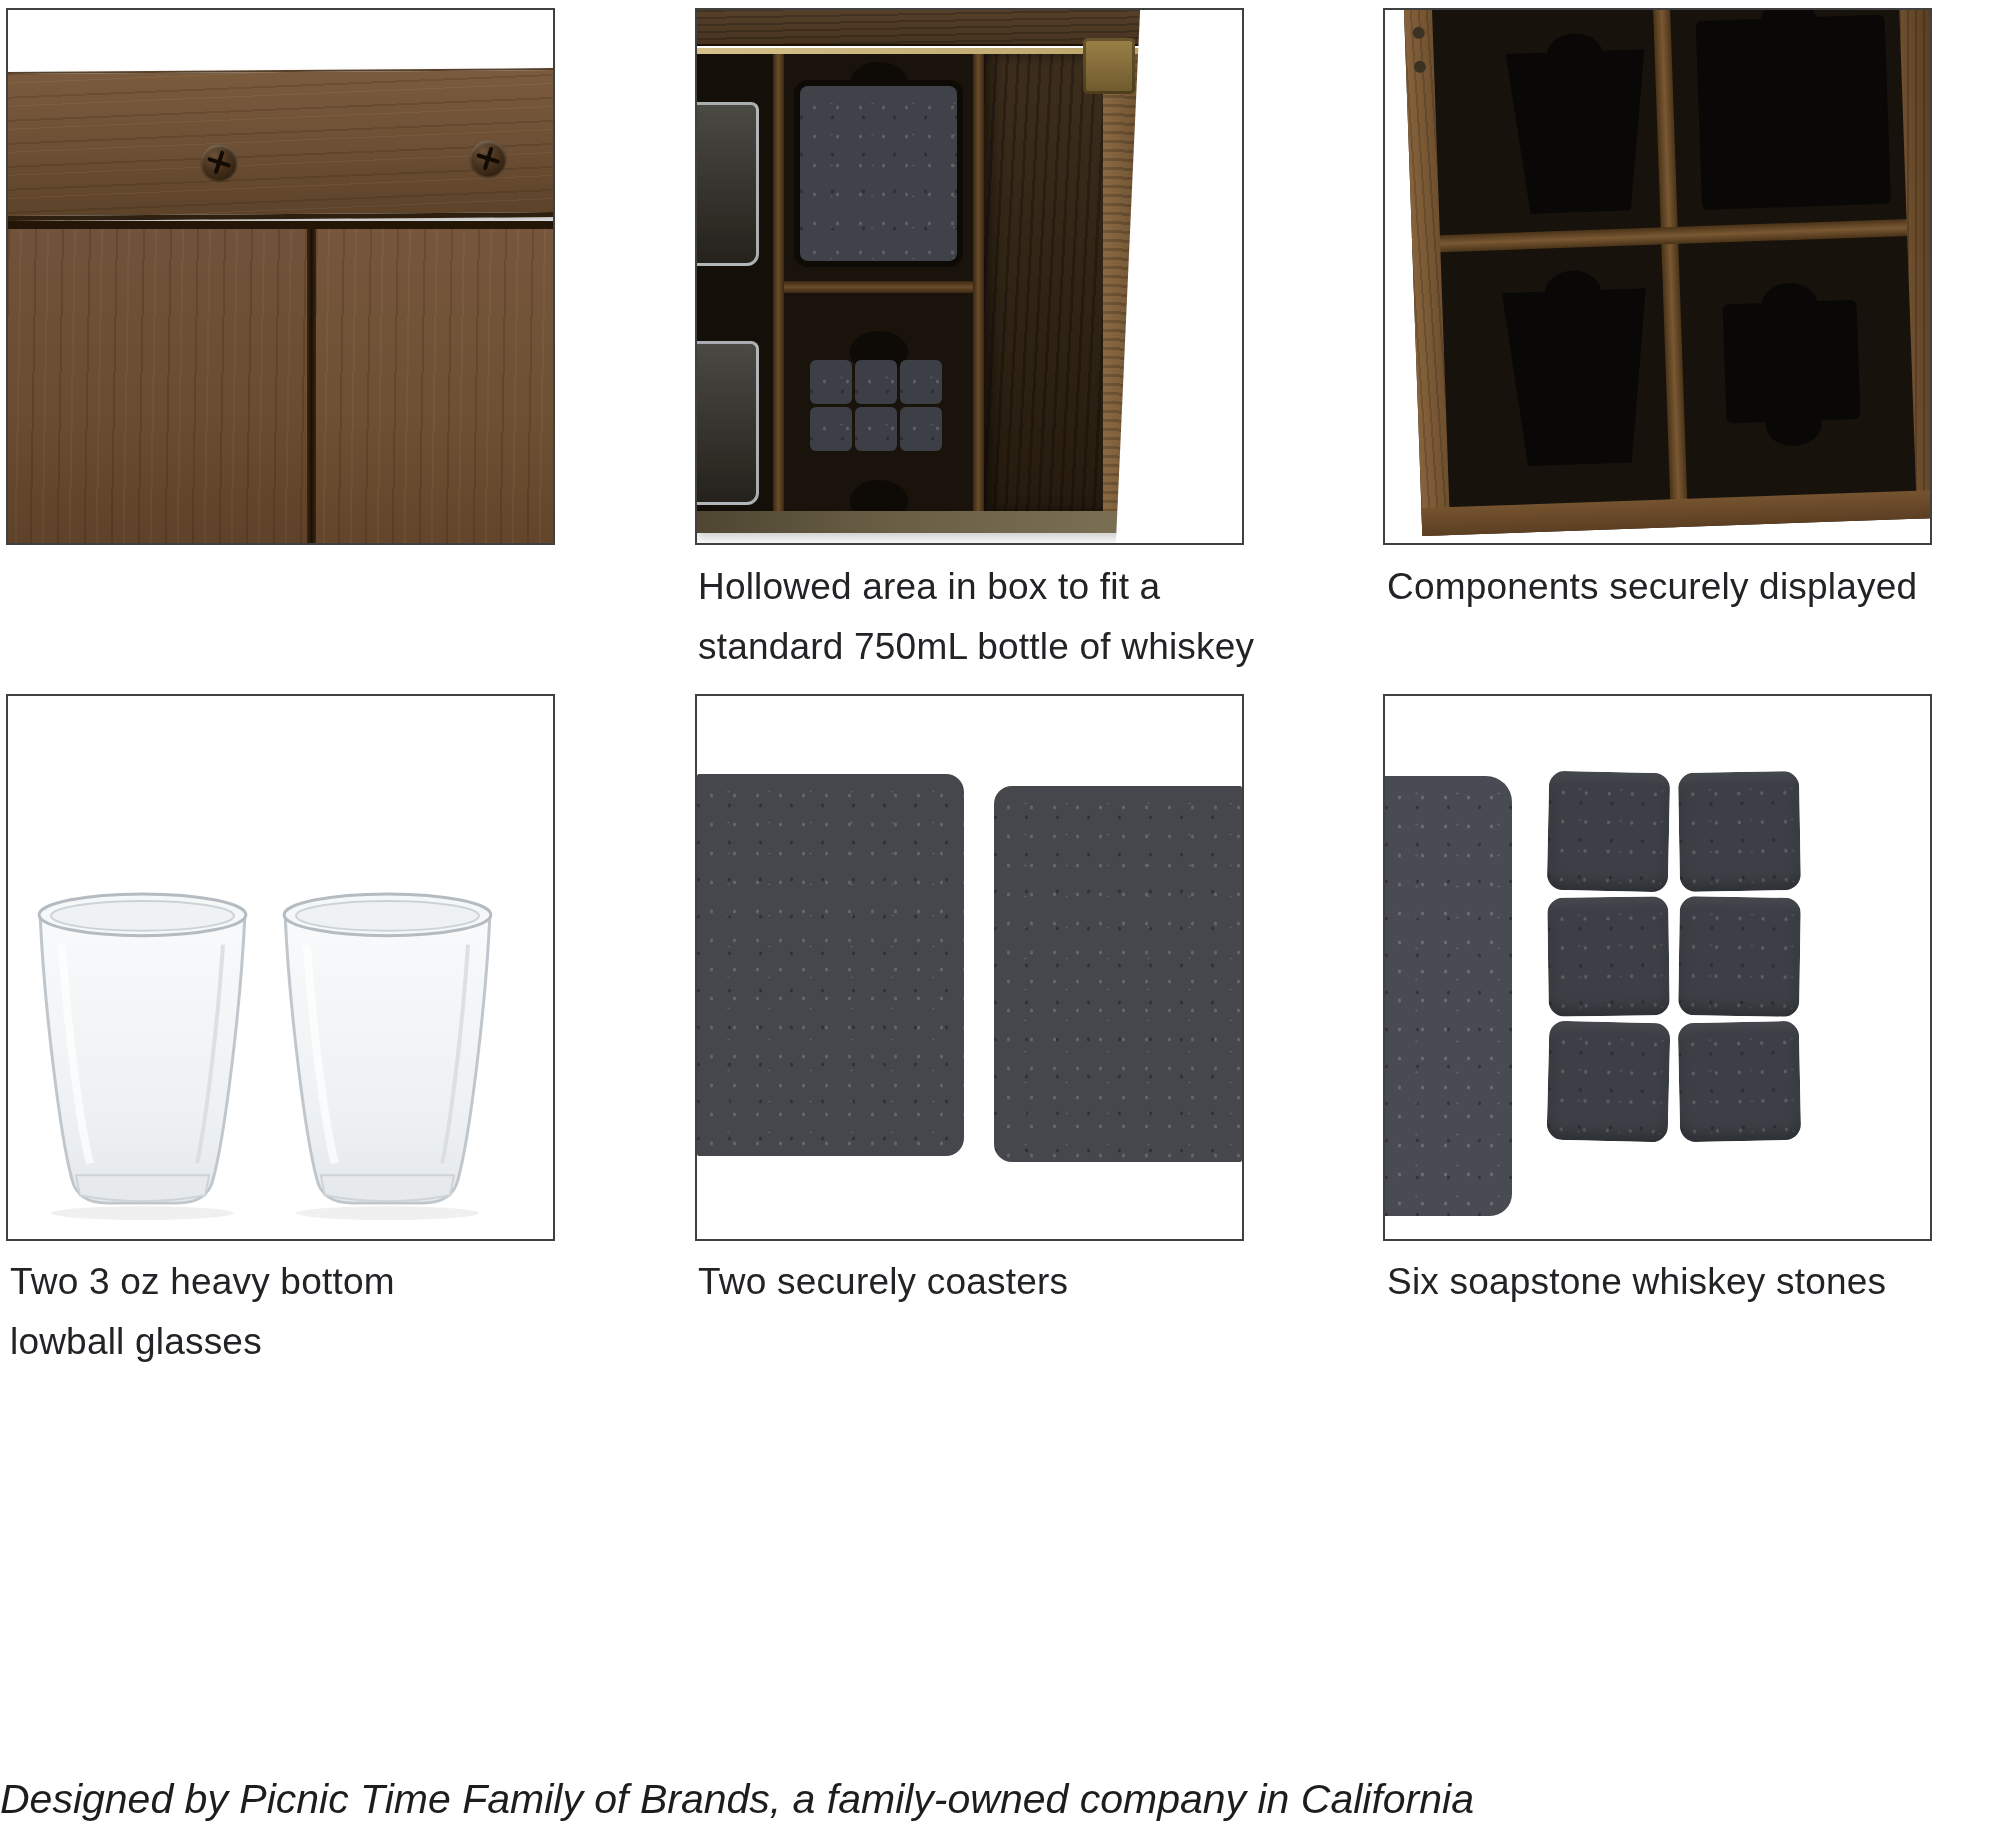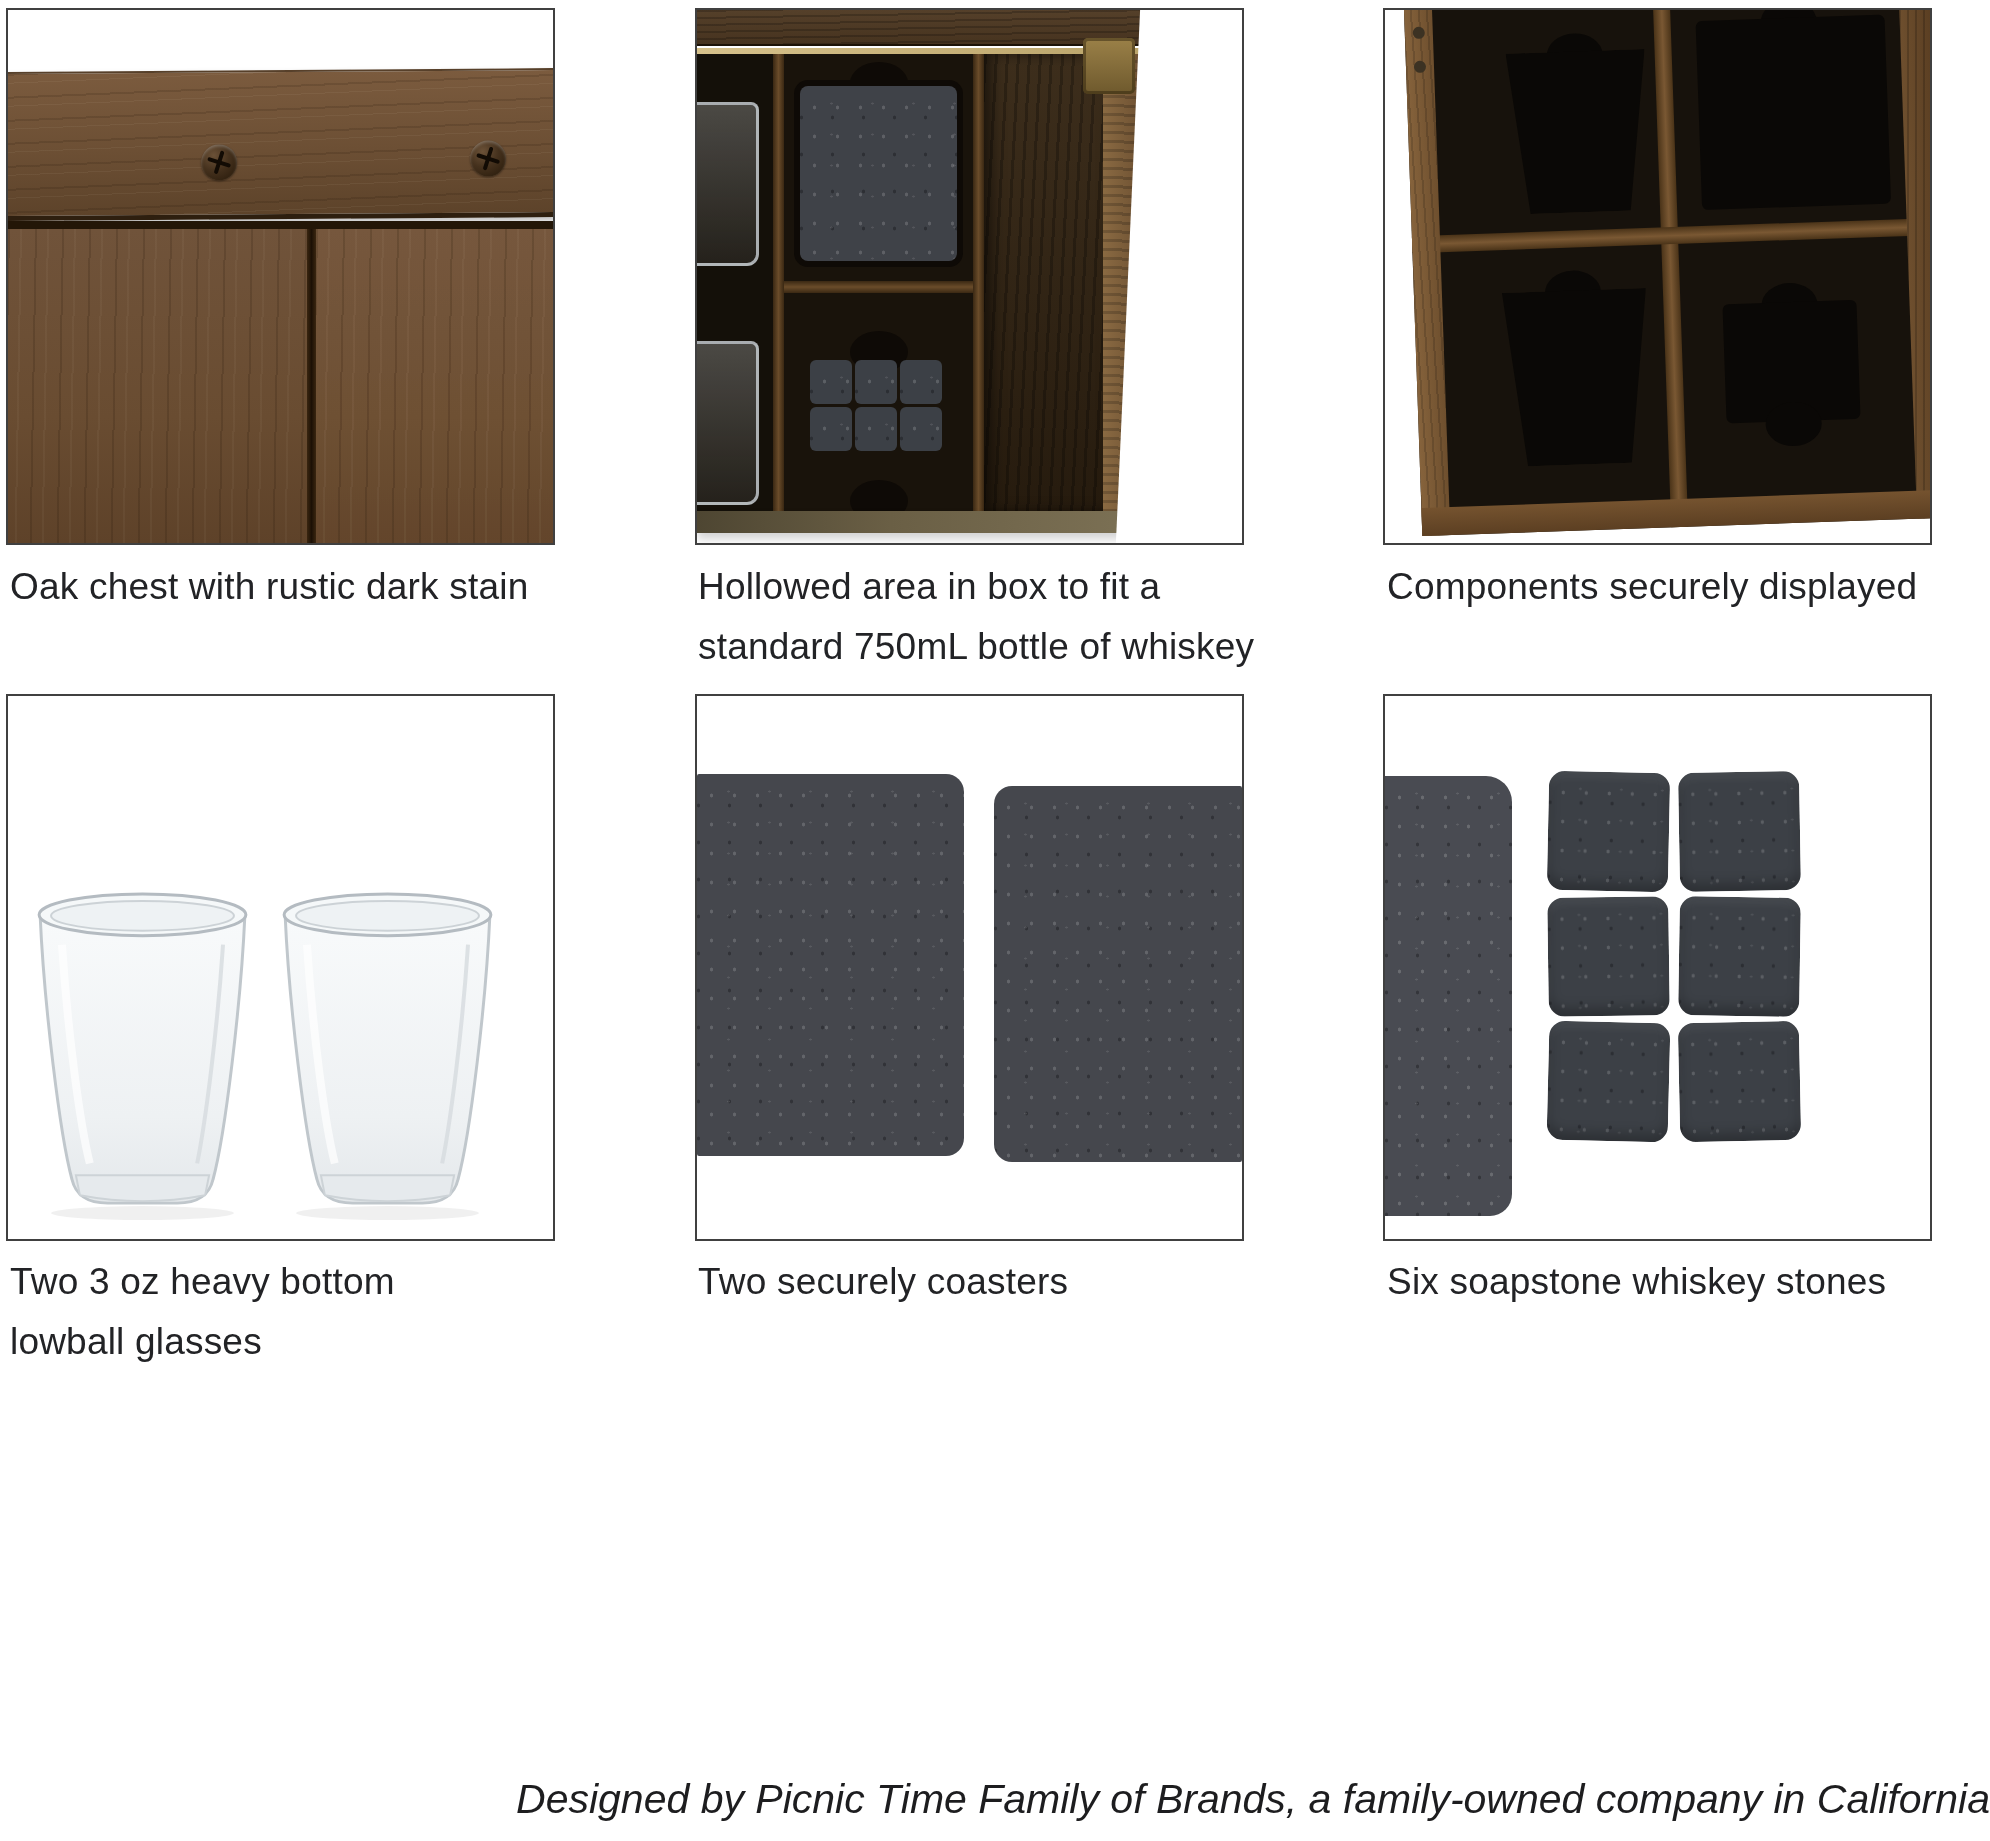--- a/index.html
+++ b/index.html
@@ -26,21 +26,21 @@
   }
   .cap-r1 { top:557px; } .cap-r2 { top:1252px; }
   .cap1 { left:10px;  width:667px; }
   .cap2 { left:698px; width:677px; }
   .cap3 { left:1387px;width:637px; }
   .cap4 { left:10px;  width:657px; }
   .cap5 { left:698px; width:677px; }
   .cap6 { left:1387px;width:637px; }
 
   .footer {
-    position:absolute; left:0; right:0; top:1773px; text-align:right;
+    position:absolute; left:0; right:0; top:1773px; text-align:left;
     font-style:italic; font-size:41px; line-height:52px; color:#1d1d1f;
   }
 
   
   .stone {
     background-color:#45474d;
     background-image:
       radial-gradient(rgba(255,255,255,.16) 1.2px, transparent 1.9px),
       radial-gradient(rgba(255,255,255,.10) 1px, transparent 1.7px),
       radial-gradient(rgba(12,12,16,.35) 1.2px, transparent 2px);
@@ -289,21 +289,20 @@
     <div class="cubes6">
       <div class="cube6 stone"></div>
       <div class="cube6 stone"></div>
       <div class="cube6 stone"></div>
       <div class="cube6 stone"></div>
       <div class="cube6 stone"></div>
       <div class="cube6 stone"></div>
     </div>
   </figure>
 
-  <p class="caption cap-r1 cap1">Oak chest with rustic dark stain</p>
   <p class="caption cap-r1 cap2">Hollowed area in box to fit a
 standard 750mL bottle of whiskey</p>
   <p class="caption cap-r1 cap3">Components securely displayed</p>
   <p class="caption cap-r2 cap4">Two 3 oz heavy bottom
 lowball glasses</p>
   <p class="caption cap-r2 cap5">Two securely coasters</p>
   <p class="caption cap-r2 cap6">Six soapstone whiskey stones</p>
 
   <p class="footer">Designed by Picnic Time Family of Brands, a family-owned company in California</p>
 

